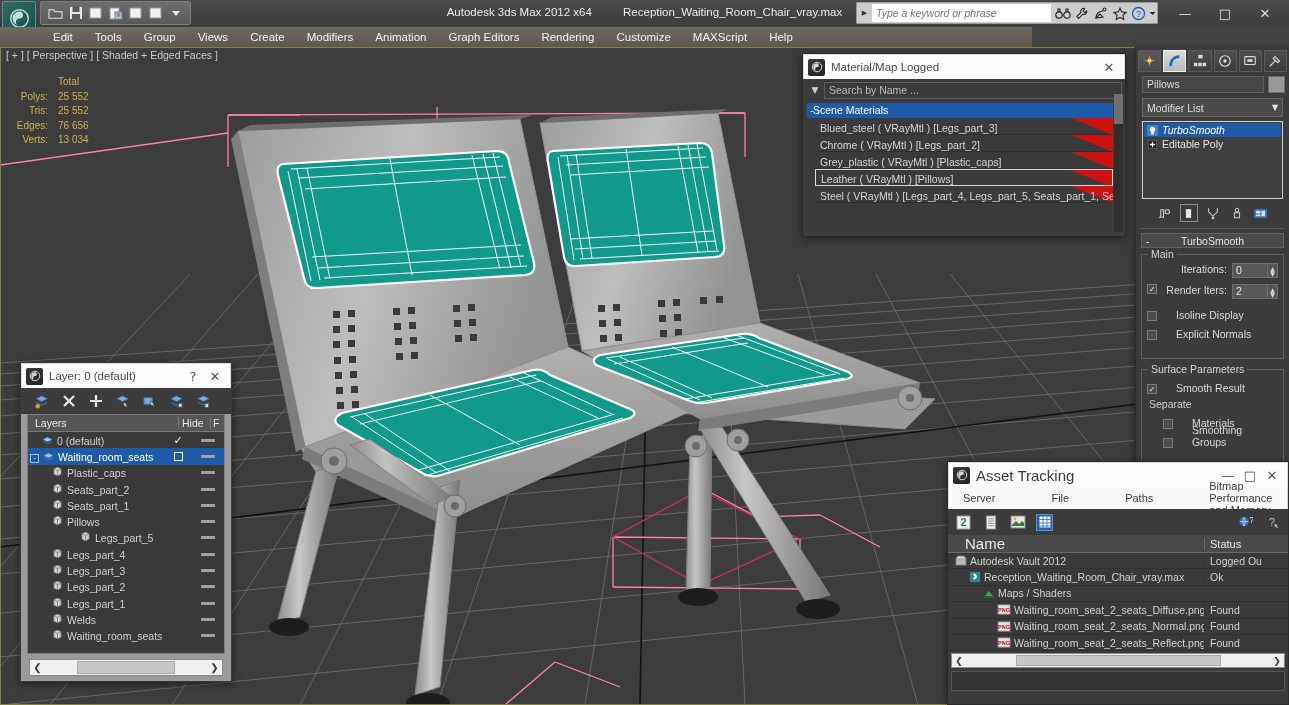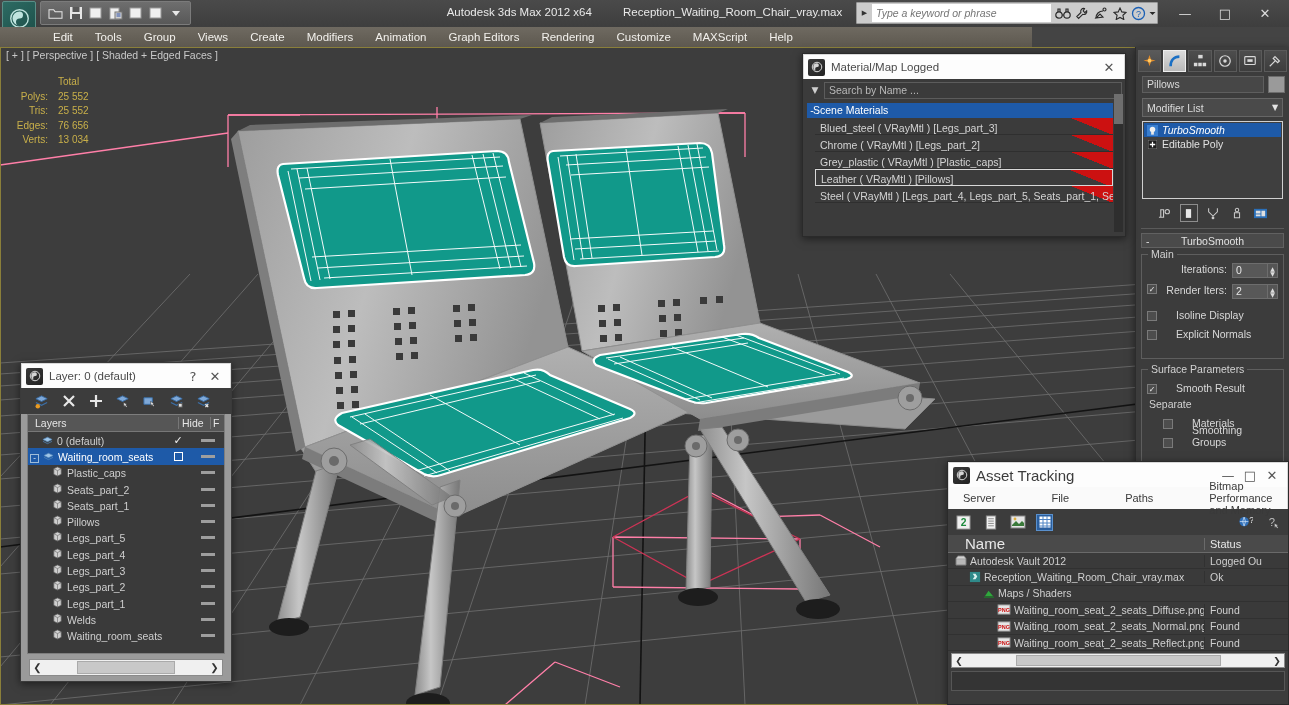--- a/index.html
+++ b/index.html
@@ -984,21 +984,21 @@
                   <path d="M2 3l4 2 4-2M6 5v6" fill="none" stroke="#6a6a6a" stroke-width=".7"></path>
                 </svg></span>
               <span>Pillows</span>
             </span>
             <span class="hidec"></span>
             <span class="frzc">
               <span class="dash"></span>
             </span>
           </div>
           <div class="ldrow">
-            <span class="nmc" style="padding-left: 24px;">
+            <span class="nmc" style="padding-left: 24px; margin-left: 28px;">
               <span><svg class="licon" viewBox="0 0 12 12" width="11" height="11">
                   <path d="M6 1l4 2v6l-4 2-4-2V3z" fill="#cfcfcf" stroke="#6a6a6a" stroke-width=".8"></path>
                   <path d="M2 3l4 2 4-2M6 5v6" fill="none" stroke="#6a6a6a" stroke-width=".7"></path>
                 </svg></span>
               <span>Legs_part_5</span>
             </span>
             <span class="hidec"></span>
             <span class="frzc">
               <span class="dash"></span>
             </span>

